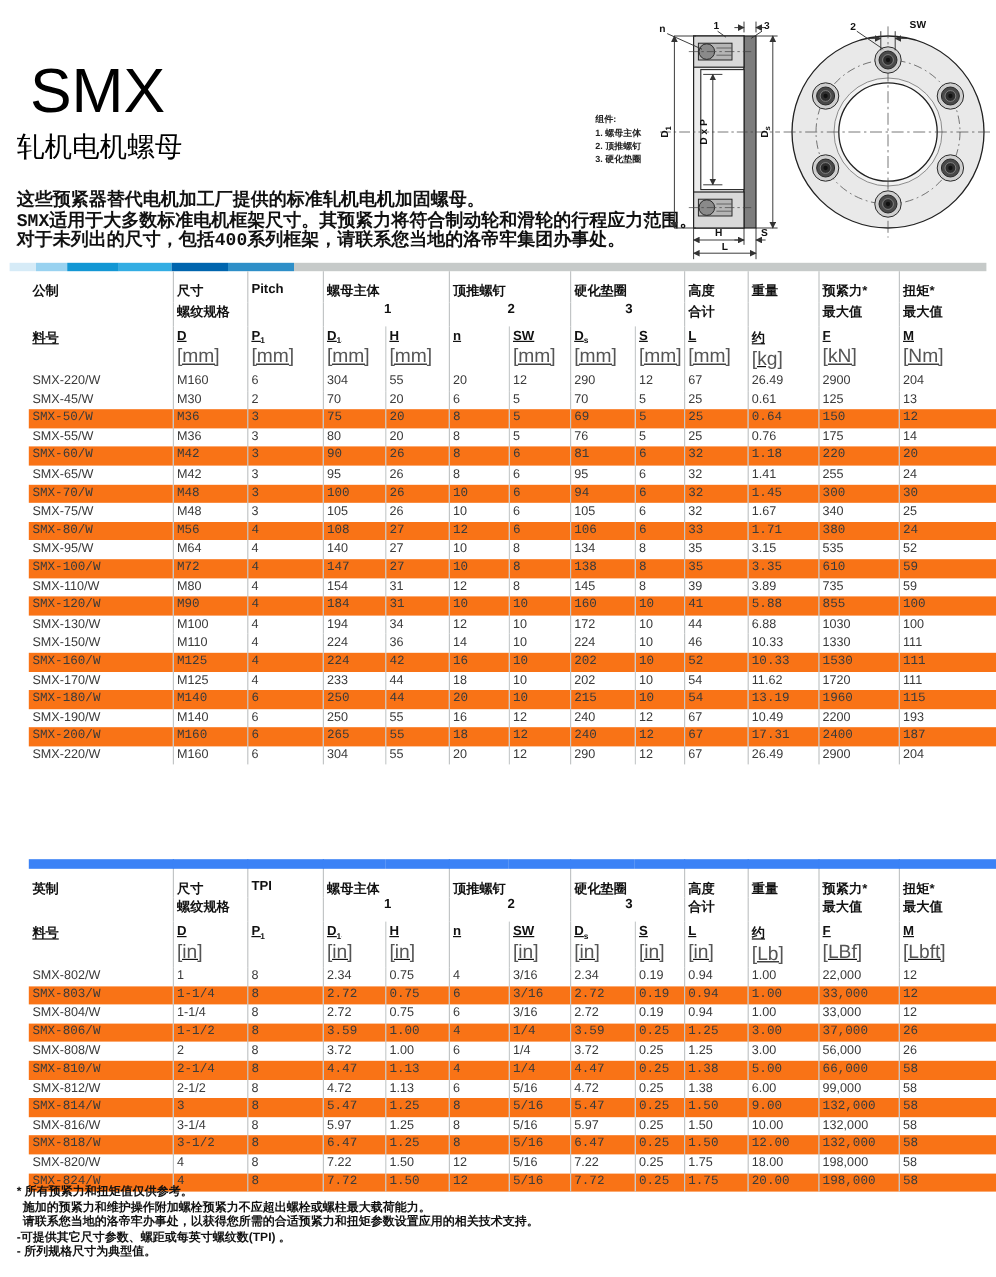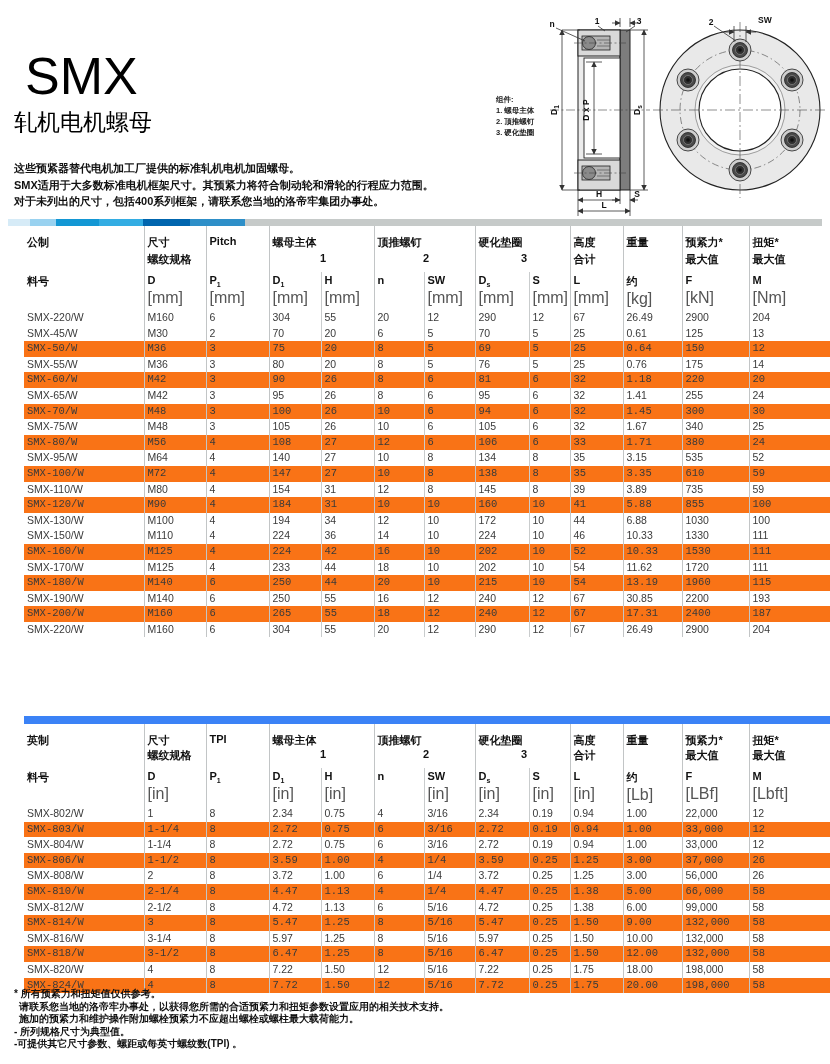--- a/index.html
+++ b/index.html
@@ -11,42 +11,42 @@
   .title {
     position:absolute; left:13px; top:50px;
     font-size:52px; line-height:1; font-weight:400; color:#000; letter-spacing:0;margin-left:12px;
   }
   .subtitle {
     position:absolute; left:14px; top:107px;
     font-size:23px; font-weight:400; color:#000;
   }
   .desc {
     position:absolute; left:14px; top:160px;
-    font-size:11px; font-weight:700; line-height:16.5px; color:#111;
+    font-size:15px; font-weight:700; line-height:16.5px; color:#111;font-family:Liberation Mono, monospace;
   }
   
   .diagram { position:absolute; left:490px; top:14px; width:336px; height:204px; }
   .diagram svg { position:absolute; left:0; top:0; }
   .legend {
     position:absolute; left:6px; top:80px;
     font-size:7.5px; font-weight:700; line-height:11px; color:#222; white-space:nowrap;
   }
   
   .accent-bar { position:absolute; left:8px; top:219px; width:814px; height:7px; display:flex; }
   .accent-bar span { display:block; height:7px; }
   .tblwrap { position:absolute; left:24px; width:808px; }
   .tblwrap.metric { top:226px; }
   .tblwrap.imperial { top:716px; }
   table { width:808px; border-collapse:collapse; table-layout:fixed; }
   .imperial table { border-top:8px solid #3b82f6; }
   th { text-align:left; vertical-align:top; font-weight:700; color:#111; padding:0 0 0 3px; }
   .rowA th { font-size:11px; height:26px; padding-top:9px; }
   .rowB th { font-size:11px; height:20px; }
   .rowB th.grp { text-align:center; }
-  .rowC th { font-size:11px; height:38px; padding-top:2px; }
+  .rowC th { font-size:11px; height:38px; padding-top:2px;text-decoration:underline; }
   .rowC th .unit { display:block; font-weight:400; font-size:16px; color:#555; margin-top:1px; }
   sub { font-size:7px; }
   tbody td {
     font-size:10.5px; color:#3a3a3a; height:15.6px; line-height:15.6px;
     padding:0 0 0 3px; white-space:nowrap; vertical-align:middle;
   }
   tbody tr.alt { background:#f97316;font-family:Liberation Mono, monospace; }
   .gl { border-left:1px solid #c2c5c6; }
   .sl { border-left:1px solid #c9cccd; }
   
@@ -548,21 +548,21 @@
           <td>SMX-190/W</td>
           <td class="gl">M140</td>
           <td class="gl">6</td>
           <td class="gl">250</td>
           <td class="sl">55</td>
           <td class="gl">16</td>
           <td class="sl">12</td>
           <td class="gl">240</td>
           <td class="sl">12</td>
           <td class="gl">67</td>
-          <td class="gl">30.85</td>
+          <td class="gl">10.49</td>
           <td class="gl">2200</td>
           <td class="gl">193</td>
         </tr>
         <tr class="alt">
           <td>SMX-200/W</td>
           <td class="gl">M160</td>
           <td class="gl">6</td>
           <td class="gl">265</td>
           <td class="sl">55</td>
           <td class="gl">18</td>
@@ -831,17 +831,17 @@
           <td class="gl">20.00</td>
           <td class="gl">198,000</td>
           <td class="gl">58</td>
         </tr>
       </tbody>
   </table>
 </div>
 
 <div class="footnotes">
   <div class="fn-line">* 所有预紧力和扭矩值仅供参考。</div>
+  <div class="fn-line indent">施加的预紧力和维护操作附加螺栓预紧力不应超出螺栓或螺柱最大载荷能力。</div>
   <div class="fn-line indent">请联系您当地的洛帝牢办事处，以获得您所需的合适预紧力和扭矩参数设置应用的相关技术支持。</div>
-  <div class="fn-line indent">施加的预紧力和维护操作附加螺栓预紧力不应超出螺栓或螺柱最大载荷能力。</div>
+  <div class="fn-line">-可提供其它尺寸参数、螺距或每英寸螺纹数(TPI) 。</div>
   <div class="fn-line">- 所列规格尺寸为典型值。</div>
-  <div class="fn-line">-可提供其它尺寸参数、螺距或每英寸螺纹数(TPI) 。</div>
 </div>
 
 </body></html>

